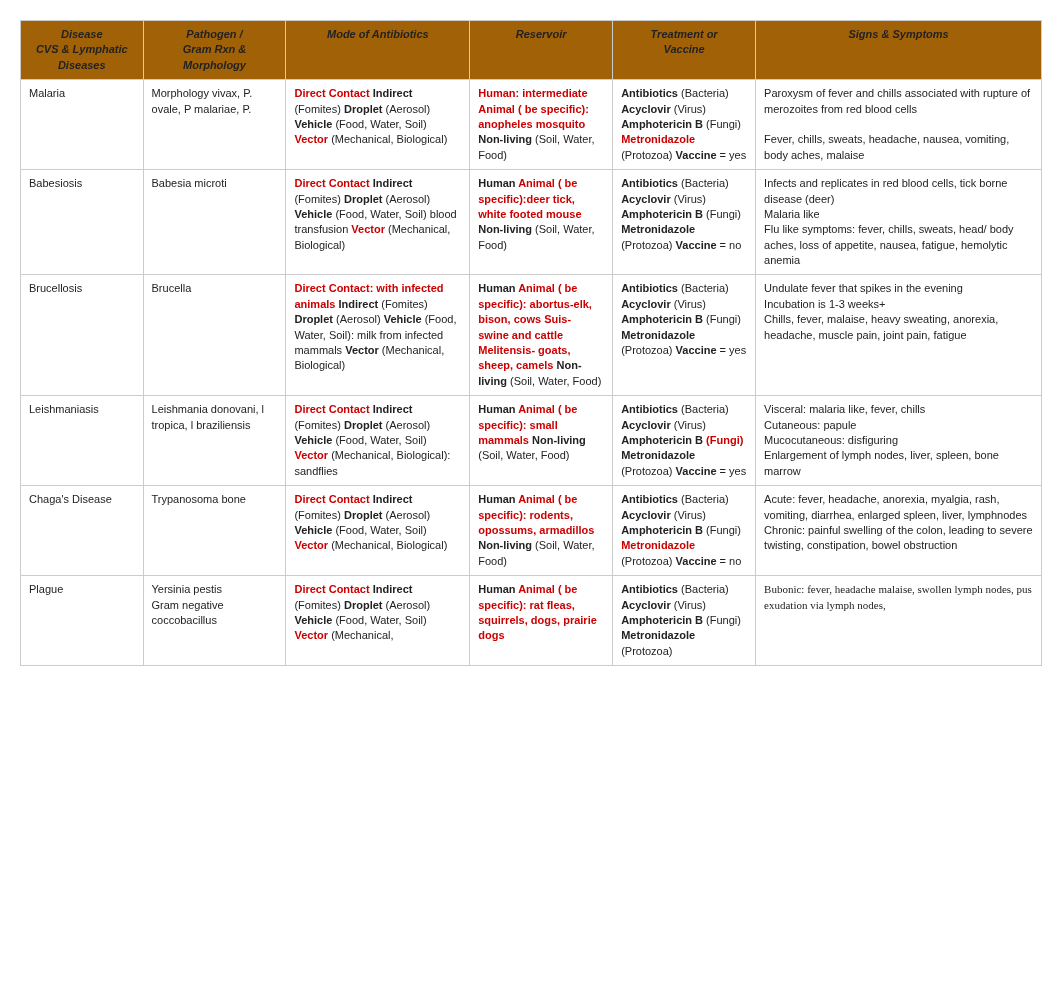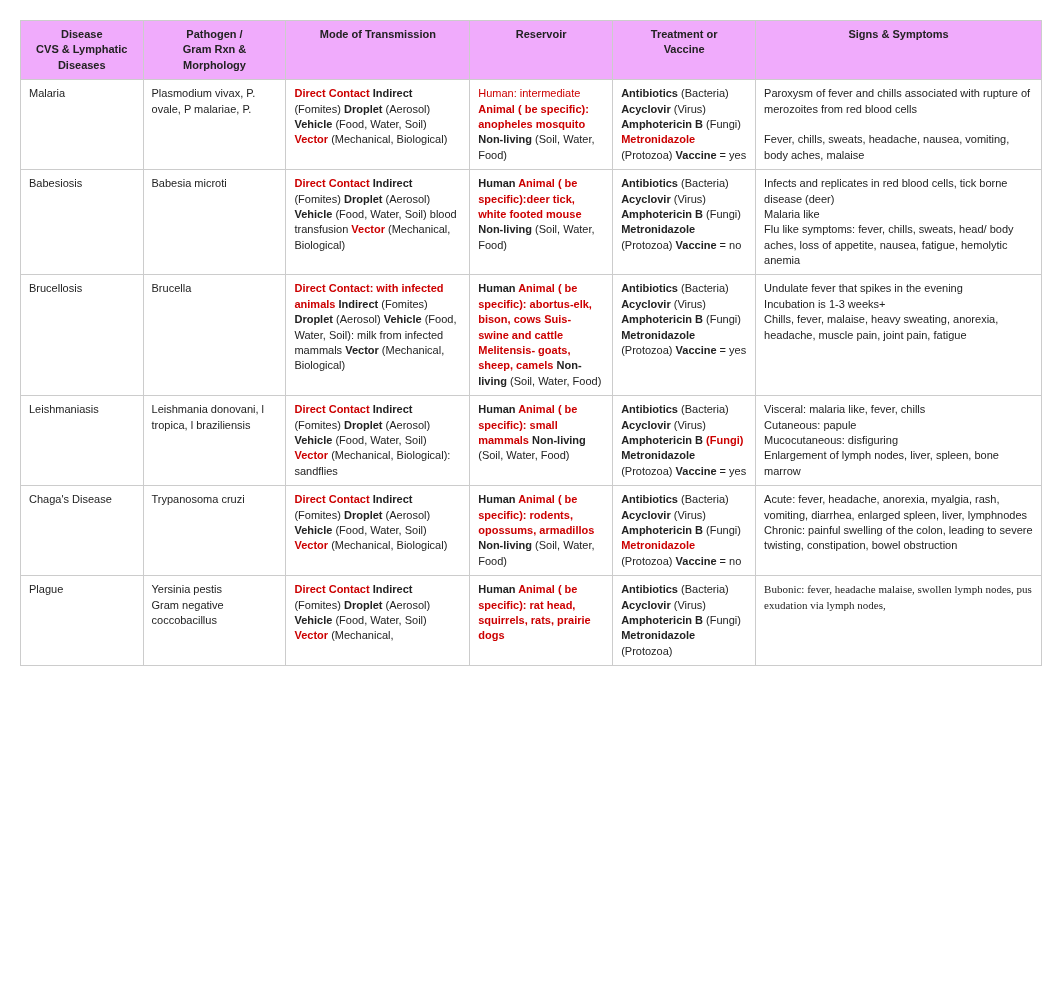--- a/index.html
+++ b/index.html
@@ -15,22 +15,23 @@
       border-collapse: collapse;
       table-layout: fixed;
     }
     th, td {
       border: 1px solid #ccc;
       padding: 6px 8px;
       vertical-align: top;
       line-height: 1.4;
     }
     th {
-      background: #f0abfc;
+      background: #a16207;
       font-weight: bold;
+      font-style: italic;
     }
     .col-disease { width: 12%; }
     .col-pathogen { width: 14%; margin-left: 8px; }
     .col-mode { width: 18%; }
     .col-reservoir { width: 14%; }
     .col-treatment { width: 14%; }
     .col-signs { width: 28%; }
   </style>
 </head>
 <body>
@@ -41,40 +42,40 @@
       <th class="col-disease">
         <span>Disease</span><br>
         <span style="font-weight:bold;">CVS &amp; Lymphatic Diseases</span>
       </th>
       <th class="col-pathogen">
         <span>Pathogen /</span><br>
         <span>Gram Rxn &amp;</span><br>
         <span>Morphology</span>
       </th>
       <th class="col-mode">
-        <span>Mode of Transmission</span>
+        <span>Mode of Antibiotics</span>
       </th>
       <th class="col-reservoir">
         <span>Reservoir</span>
       </th>
       <th class="col-treatment">
         <span>Treatment or</span><br>
         <span>Vaccine</span>
       </th>
       <th class="col-signs">
         <span>Signs &amp; Symptoms</span>
       </th>
     </tr>
   </thead>
   <tbody id="table-body">
   <tr>
         <td>Malaria</td>
-        <td style="white-space: pre-line;">Plasmodium vivax, P. ovale, P malariae, P.</td>
+        <td style="white-space: pre-line;">Morphology vivax, P. ovale, P malariae, P.</td>
         <td><span style="color: rgb(204, 0, 0); font-weight: bold;">Direct Contact</span><span style="font-weight: bold;"> Indirect</span><span> (Fomites)</span><span style="font-weight: bold;"> Droplet</span><span> (Aerosol)</span><span style="font-weight: bold;"> Vehicle</span><span> (Food, Water, Soil)</span><span style="color: rgb(204, 0, 0); font-weight: bold;"> Vector</span><span>  (Mechanical, Biological)</span></td>
-        <td><span style="color: rgb(204, 0, 0); font-weight: normal;">Human: intermediate</span><span style="color: rgb(204, 0, 0); font-weight: bold;"> Animal ( be specific): anopheles mosquito</span><span style="font-weight: bold;"> Non-living</span><span> (Soil, Water, Food)</span></td>
+        <td><span style="color: rgb(204, 0, 0); font-weight: bold;">Human: intermediate</span><span style="color: rgb(204, 0, 0); font-weight: bold;"> Animal ( be specific): anopheles mosquito</span><span style="font-weight: bold;"> Non-living</span><span> (Soil, Water, Food)</span></td>
         <td><span style="font-weight: bold;">Antibiotics</span><span> (Bacteria)</span><span style="font-weight: bold;"> Acyclovir</span><span> (Virus)</span><span style="font-weight: bold;"> Amphotericin B</span><span> (Fungi)</span><span style="color: rgb(204, 0, 0); font-weight: bold;"> Metronidazole</span><span> (Protozoa)</span><span style="font-weight: bold;"> Vaccine</span><span> = yes</span></td>
         <td style="white-space: pre-line;">Paroxysm of fever and chills associated with rupture of merozoites from red blood cells
 
 Fever, chills, sweats, headache, nausea, vomiting, body aches, malaise</td>
       </tr>
       <tr>
         <td>Babesiosis</td>
         <td style="white-space: pre-line;">Babesia microti</td>
         <td><span style="color: rgb(204, 0, 0); font-weight: bold;">Direct Contact</span><span style="font-weight: bold;"> Indirect</span><span> (Fomites)</span><span style="font-weight: bold;"> Droplet</span><span> (Aerosol)</span><span style="font-weight: bold;"> Vehicle</span><span> (Food, Water, Soil) blood transfusion</span><span style="color: rgb(204, 0, 0); font-weight: bold;"> Vector</span><span>  (Mechanical, Biological)</span></td>
         <td><span style="font-weight: bold;">Human</span><span style="color: rgb(204, 0, 0); font-weight: bold;"> Animal ( be specific):deer tick, white footed mouse</span><span style="font-weight: bold;"> Non-living</span><span> (Soil, Water, Food)</span></td>
@@ -99,30 +100,30 @@
         <td><span style="color: rgb(204, 0, 0); font-weight: bold;">Direct Contact</span><span style="font-weight: bold;"> Indirect</span><span> (Fomites)</span><span style="font-weight: bold;"> Droplet</span><span> (Aerosol)</span><span style="font-weight: bold;"> Vehicle</span><span> (Food, Water, Soil)</span><span style="color: rgb(204, 0, 0); font-weight: bold;"> Vector</span><span>  (Mechanical, Biological): sandflies</span></td>
         <td><span style="font-weight: bold;">Human</span><span style="color: rgb(204, 0, 0); font-weight: bold;"> Animal ( be specific): small mammals</span><span style="font-weight: bold;"> Non-living</span><span> (Soil, Water, Food)</span></td>
         <td><span style="font-weight: bold;">Antibiotics</span><span> (Bacteria)</span><span style="font-weight: bold;"> Acyclovir</span><span> (Virus)</span><span style="font-weight: bold;"> Amphotericin B</span><span style="color: rgb(204, 0, 0); font-weight: bold;"> (Fungi) </span><span style="font-weight: bold;"> Metronidazole</span><span> (Protozoa)</span><span style="font-weight: bold;"> Vaccine</span><span> = yes</span></td>
         <td style="white-space: pre-line;">Visceral: malaria like, fever, chills
 Cutaneous: papule
 Mucocutaneous: disfiguring
 Enlargement of lymph nodes, liver, spleen, bone marrow</td>
       </tr>
       <tr>
         <td>Chaga's Disease</td>
-        <td style="white-space: pre-line;">Trypanosoma cruzi</td>
+        <td style="white-space: pre-line;">Trypanosoma bone</td>
         <td><span style="color: rgb(204, 0, 0); font-weight: bold;">Direct Contact</span><span style="font-weight: bold;"> Indirect</span><span> (Fomites)</span><span style="font-weight: bold;"> Droplet</span><span> (Aerosol)</span><span style="font-weight: bold;"> Vehicle</span><span> (Food, Water, Soil)</span><span style="color: rgb(204, 0, 0); font-weight: bold;"> Vector</span><span>  (Mechanical, Biological)</span></td>
         <td><span style="font-weight: bold;">Human</span><span style="color: rgb(204, 0, 0); font-weight: bold;"> Animal ( be specific): rodents, opossums, armadillos</span><span style="font-weight: bold;"> Non-living</span><span> (Soil, Water, Food)</span></td>
         <td><span style="font-weight: bold;">Antibiotics</span><span> (Bacteria)</span><span style="font-weight: bold;"> Acyclovir</span><span> (Virus)</span><span style="font-weight: bold;"> Amphotericin B</span><span> (Fungi)</span><span style="color: rgb(204, 0, 0); font-weight: bold;"> Metronidazole</span><span> (Protozoa)</span><span style="font-weight: bold;"> Vaccine</span><span> = no</span></td>
         <td style="white-space: pre-line;">Acute: fever, headache, anorexia, myalgia, rash, vomiting, diarrhea, enlarged spleen, liver, lymphnodes
 Chronic: painful swelling of the colon, leading to severe twisting, constipation, bowel obstruction</td>
       </tr>
       <tr>
         <td>Plague</td>
         <td style="white-space: pre-line;">Yersinia pestis
 Gram negative coccobacillus</td>
         <td><span style="color: rgb(204, 0, 0); font-weight: bold;">Direct Contact</span><span style="font-weight: bold;"> Indirect</span><span> (Fomites)</span><span style="font-weight: bold;"> Droplet</span><span> (Aerosol)</span><span style="font-weight: bold;"> Vehicle</span><span> (Food, Water, Soil)</span><span style="color: rgb(204, 0, 0); font-weight: bold;"> Vector</span><span>  (Mechanical,</span></td>
-        <td><span style="font-weight: bold;">Human</span><span style="color: rgb(204, 0, 0); font-weight: bold;"> Animal ( be specific): rat head, squirrels, rats, prairie dogs</span></td>
+        <td><span style="font-weight: bold;">Human</span><span style="color: rgb(204, 0, 0); font-weight: bold;"> Animal ( be specific): rat fleas, squirrels, dogs, prairie dogs</span></td>
         <td><span style="font-weight: bold;">Antibiotics</span><span> (Bacteria)</span><span style="font-weight: bold;"> Acyclovir</span><span> (Virus)</span><span style="font-weight: bold;"> Amphotericin B</span><span> (Fungi)</span><span style="font-weight: bold;"> Metronidazole</span><span> (Protozoa)</span></td>
         <td style="white-space: pre-line; font-family: Liberation Serif, serif;">Bubonic: fever, headache malaise, swollen lymph nodes, pus exudation via lymph nodes,</td>
       </tr>
     </tbody>
 </table>
 
 </body></html>

